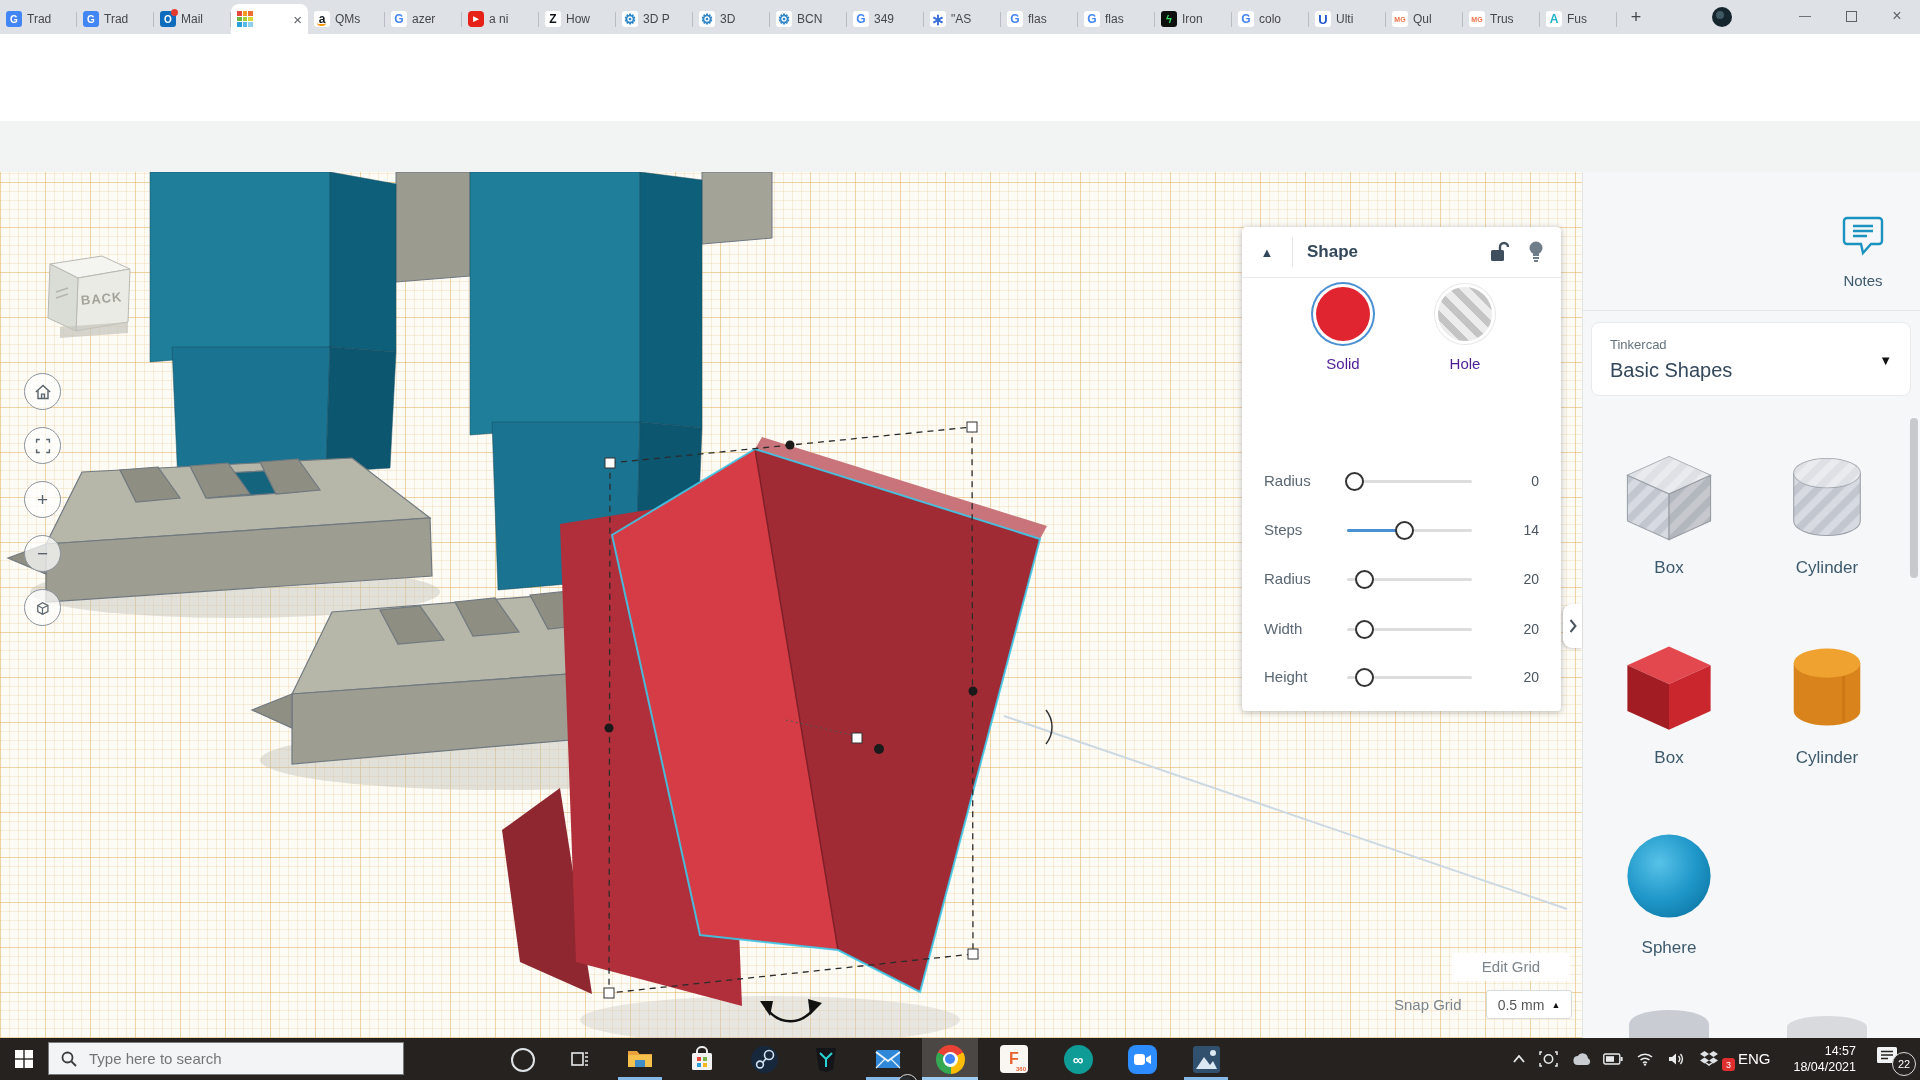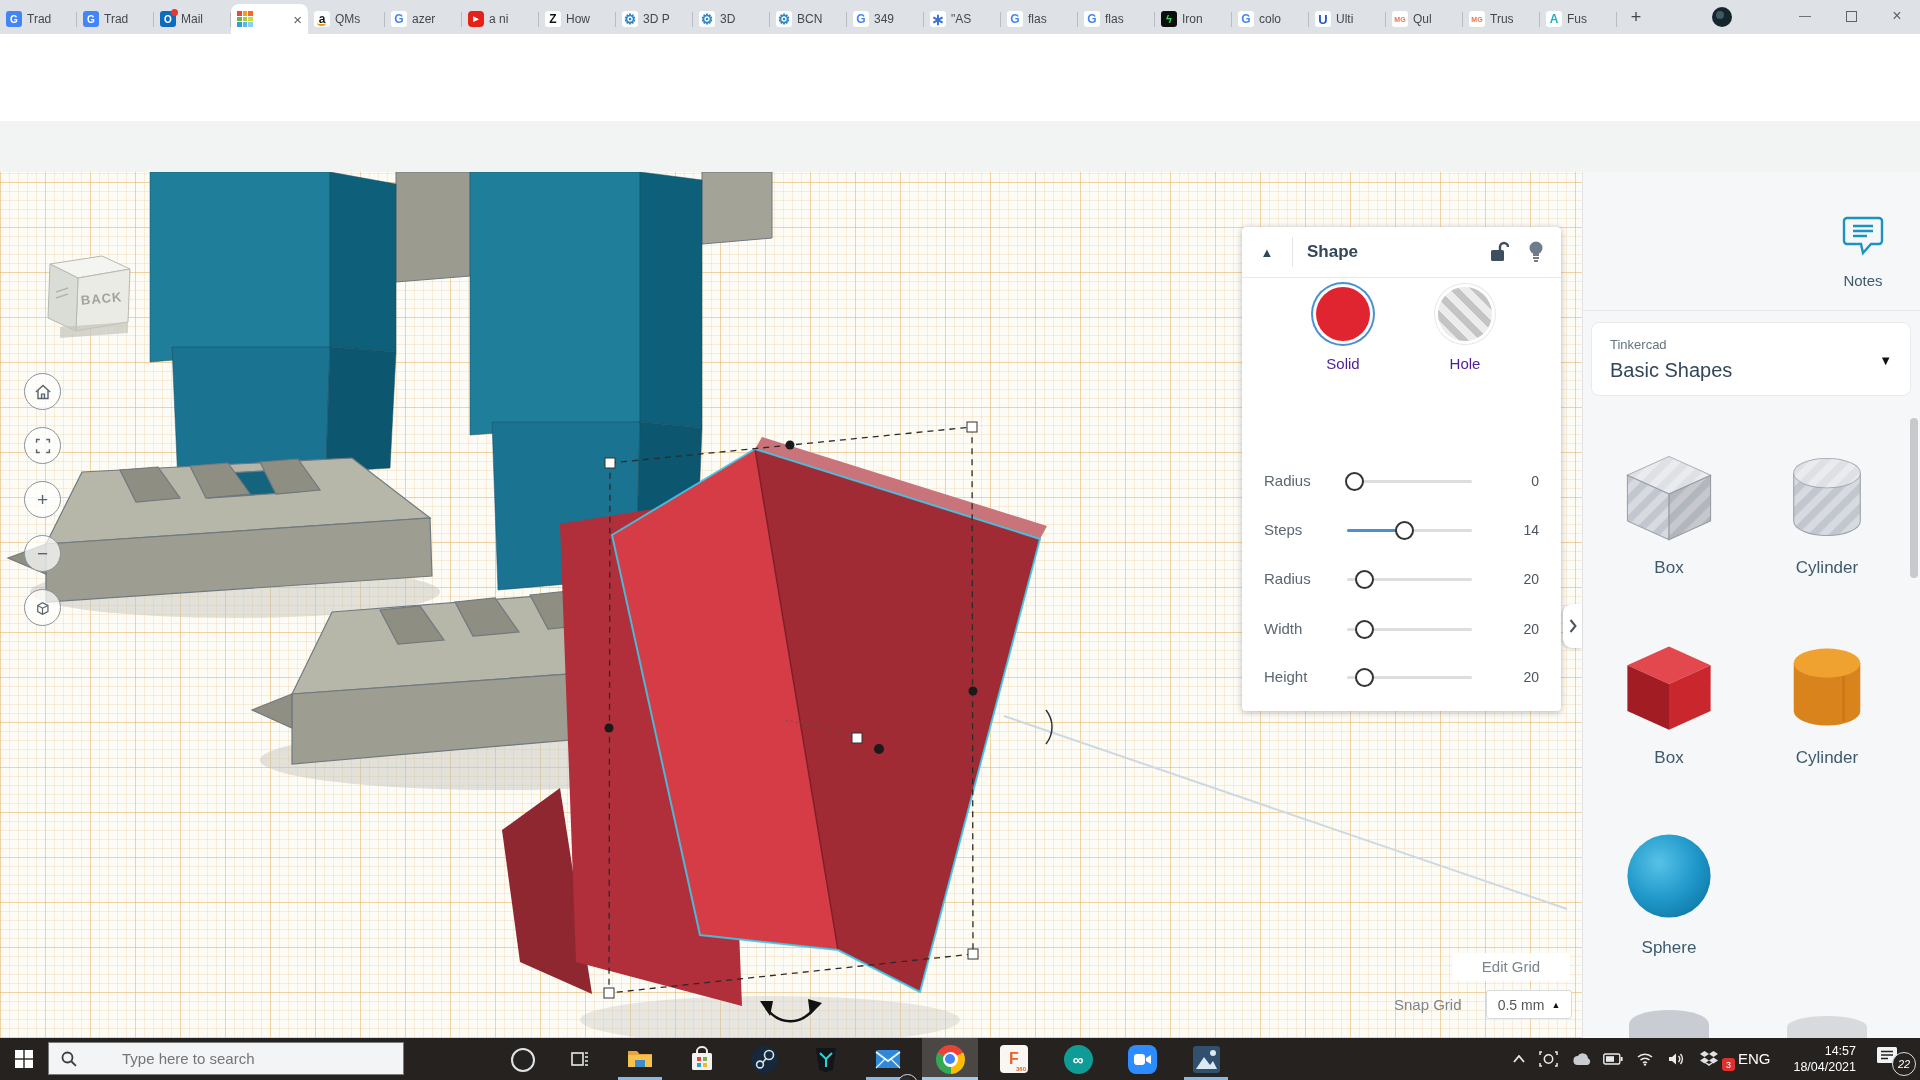--- a/index.html
+++ b/index.html
@@ -107,37 +107,37 @@
   #liblabel{position:absolute;left:18px;top:14px;font-size:13px;color:#66747e;}
   #libvalue{position:absolute;left:18px;top:36px;font-size:20px;color:#33475b;}
   #libcaret{position:absolute;right:18px;top:30px;font-size:13px;color:#111;}
   .shapeitem{position:absolute;width:120px;text-align:center;cursor:pointer;}
   .shapeitem .slbl{margin-top:6px;font-size:17px;color:#3d5a6d;}
   #sb-scroll{position:absolute;left:327px;top:246px;width:8px;height:160px;background:#c7c9cc;border-radius:4px;cursor:pointer;}
   #collapse-tab{position:absolute;left:1563px;top:604px;width:19px;height:44px;background:#fff;border-radius:9px 0 0 9px;box-shadow:-1px 1px 3px rgba(0,0,0,.18);z-index:6;display:flex;align-items:center;justify-content:center;cursor:pointer;}
   
   #taskbar{position:absolute;left:0;top:1038px;width:1920px;height:42px;background:#26221f;z-index:10;}
   #startbtn{position:absolute;left:0;top:0;width:48px;height:42px;display:flex;align-items:center;justify-content:center;cursor:pointer;}
-  #searchbox{position:absolute;left:48px;top:4px;width:356px;height:33px;background:#f3f4f5;border:1px solid #7a7a7a;box-sizing:border-box;display:flex;align-items:center;padding-left:12px;gap:33px;}
+  #searchbox{position:absolute;left:48px;top:4px;width:356px;height:33px;background:#f3f4f5;border:1px solid #7a7a7a;box-sizing:border-box;display:flex;align-items:center;padding-left:12px;}
   #searchbox input{border:none;outline:none;background:transparent;font-size:15px;color:#4c4c4c;margin-left:10px;font-family:"Liberation Sans",sans-serif;width:280px;}
   #cortana{position:absolute;left:511px;top:10px;width:20px;height:20px;border-radius:50%;border:2px solid #dfe3e6;cursor:pointer;}
   .tbicon{position:absolute;top:5px;width:32px;height:32px;display:flex;align-items:center;justify-content:center;cursor:pointer;}
   .runline{position:absolute;bottom:0;height:3px;background:#85b9e8;}
   #chrometile{position:absolute;left:922px;top:0;width:56px;height:42px;background:#4a4744;}
   .chromeball{width:29px;height:29px;border-radius:50%;background:conic-gradient(from -60deg,#ea4335 0 120deg,#fbbc05 120deg 240deg,#34a853 240deg 360deg);position:relative;}
   .chromeball::before{content:"";position:absolute;left:7px;top:7px;width:15px;height:15px;border-radius:50%;background:#fff;}
   .chromeball::after{content:"";position:absolute;left:9.5px;top:9.5px;width:10px;height:10px;border-radius:50%;background:#4285f4;}
   #mailbadge{position:absolute;left:897px;top:36px;width:19px;height:19px;border-radius:50%;background:rgba(35,35,35,.92);border:1px solid #ddd;color:#fff;font-size:12px;display:flex;align-items:center;justify-content:center;z-index:2;}
   .trayi{position:absolute;top:11px;width:22px;height:20px;display:flex;align-items:center;justify-content:center;cursor:pointer;}
   #dropbadge{position:absolute;left:1722px;top:20px;width:13px;height:13px;border-radius:3px;background:#e02f2f;color:#fff;font-size:9px;display:flex;align-items:center;justify-content:center;}
   #lang{position:absolute;left:1738px;top:12px;font-size:15px;color:#fff;cursor:pointer;}
   #clock{position:absolute;left:1772px;top:5px;width:84px;text-align:right;color:#fff;font-size:12.5px;line-height:1.28;cursor:pointer;}
   #notif{position:absolute;left:1876px;top:8px;width:40px;height:26px;cursor:pointer;}
   #notifglyph{position:absolute;left:0;top:0;}
-  #notifbadge{position:absolute;right:0px;bottom:-4px;width:22px;height:22px;border-radius:50%;border:1.5px solid #ddd;color:#fff;font-size:11px;display:flex;align-items:center;justify-content:center;background:#26221f;font-style:italic;}
+  #notifbadge{position:absolute;right:0px;bottom:-4px;width:22px;height:22px;border-radius:50%;border:1.5px solid #ddd;color:#fff;font-size:11px;display:flex;align-items:center;justify-content:center;background:#26221f;}
   .fus{width:28px;height:28px;background:#faf6f2;border-radius:4px;position:relative;display:flex;align-items:center;justify-content:center;color:#e8622d;font-weight:bold;font-size:16px;}
   .fus small{position:absolute;right:2px;bottom:1px;font-size:6px;font-weight:bold;color:#e8622d;}
   .ard{width:29px;height:29px;border-radius:50%;background:#0f9b96;color:#fff;display:flex;align-items:center;justify-content:center;font-size:15px;font-weight:bold;}
   .zoomapp{width:29px;height:29px;border-radius:8px;background:#2d8cff;display:flex;align-items:center;justify-content:center;}
 </style>
 </head>
 <body>
 
 <div id="tabstrip">
   <div id="tabs">

